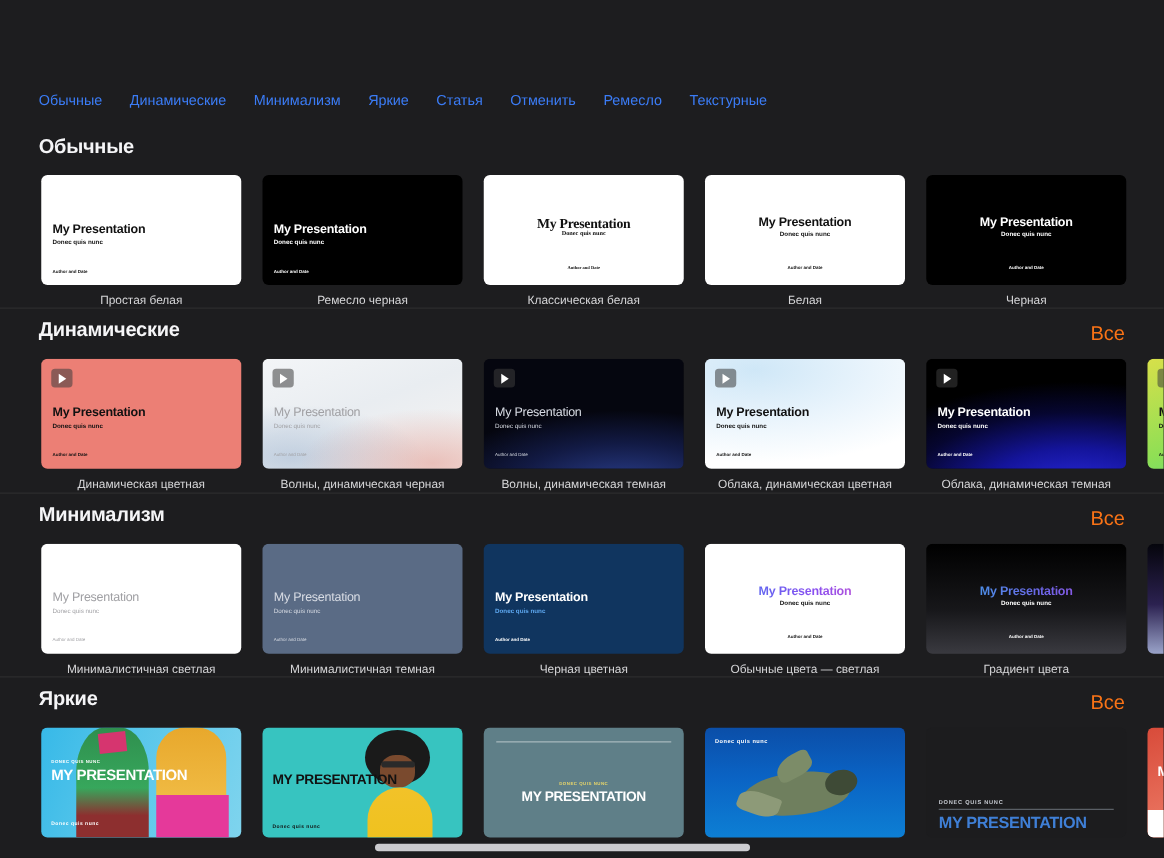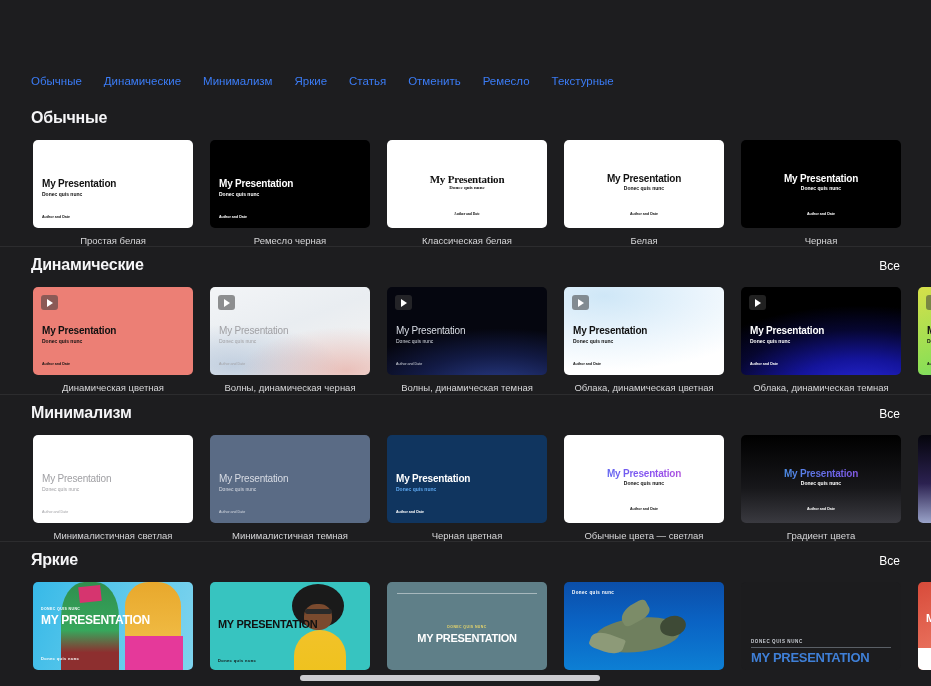--- a/index.html
+++ b/index.html
@@ -48,21 +48,21 @@
   .section-head {
     position: relative; height: 40px;
   }
   .section-title {
     position: absolute; left: 31px; top: 9px;
     font-size: 16px; font-weight: bold; color: #f5f5f7;
     letter-spacing: -0.2px;
   }
   .see-all {
     position: absolute; right: 31px; top: 12px;
-    font-size: 12px; color: #ffffff; cursor: pointer;
+    font-size: 16px; color: #f97316; cursor: pointer;
   }
   .row {
     position: relative;
     display: flex; gap: 17px;
     padding: 0 0 0 33px;
     overflow: hidden;
   }
 
   
   .card { width: 160px; flex: 0 0 160px; cursor: pointer; }

